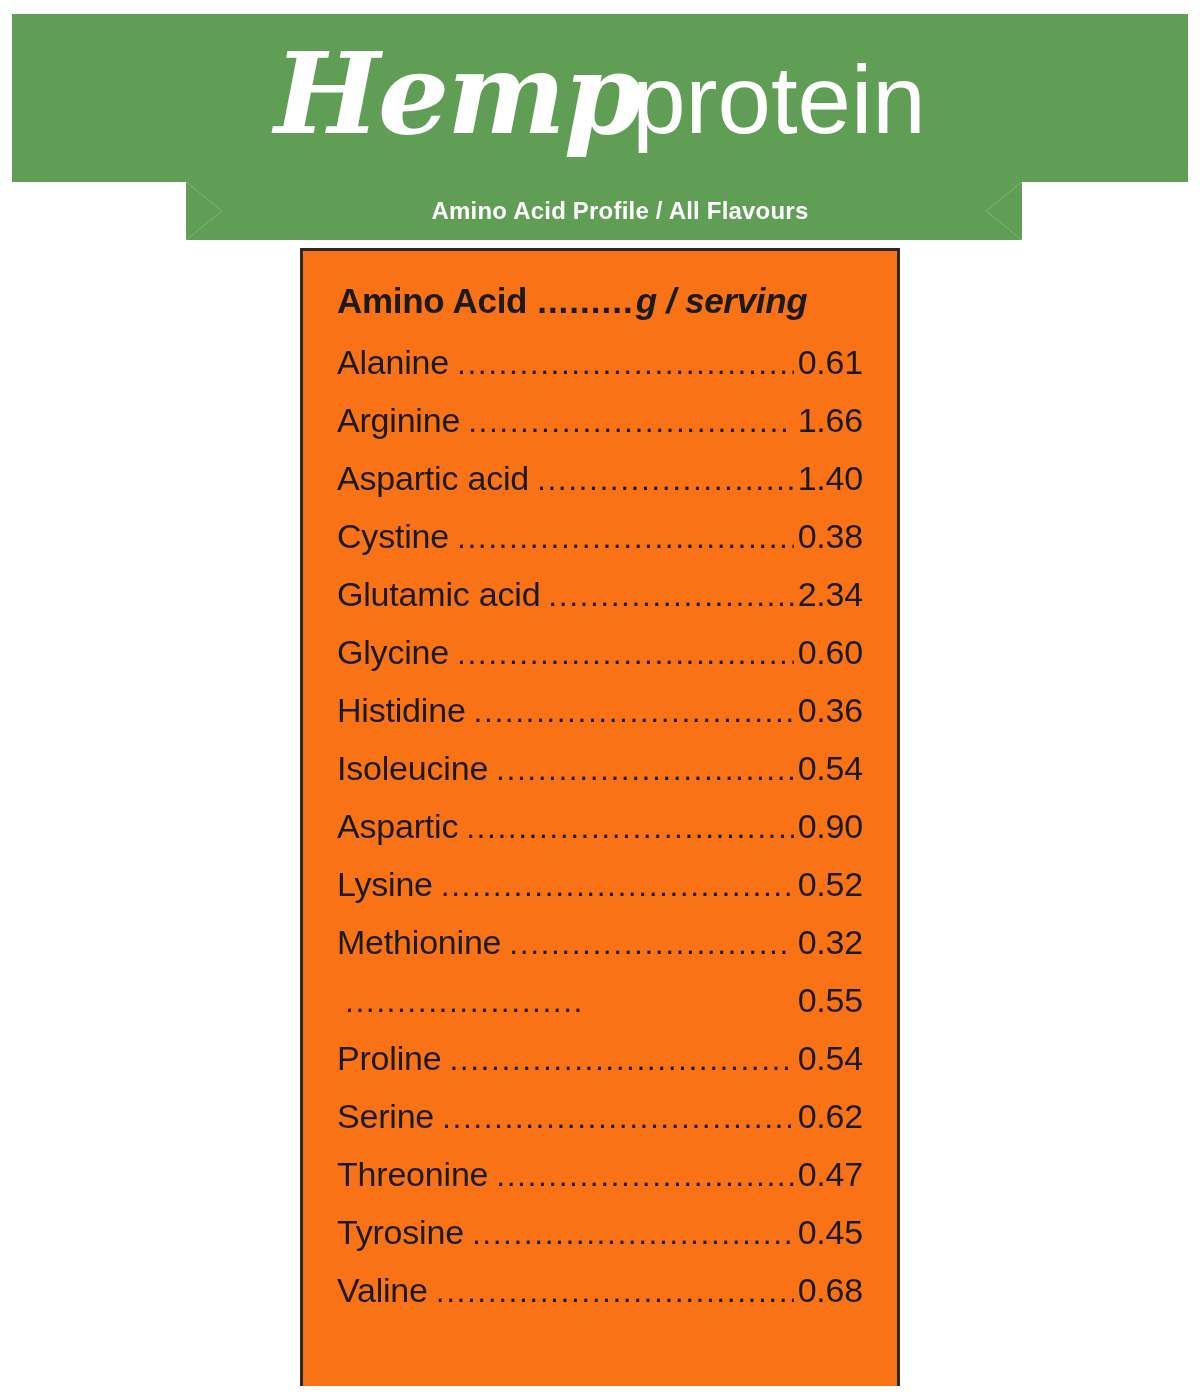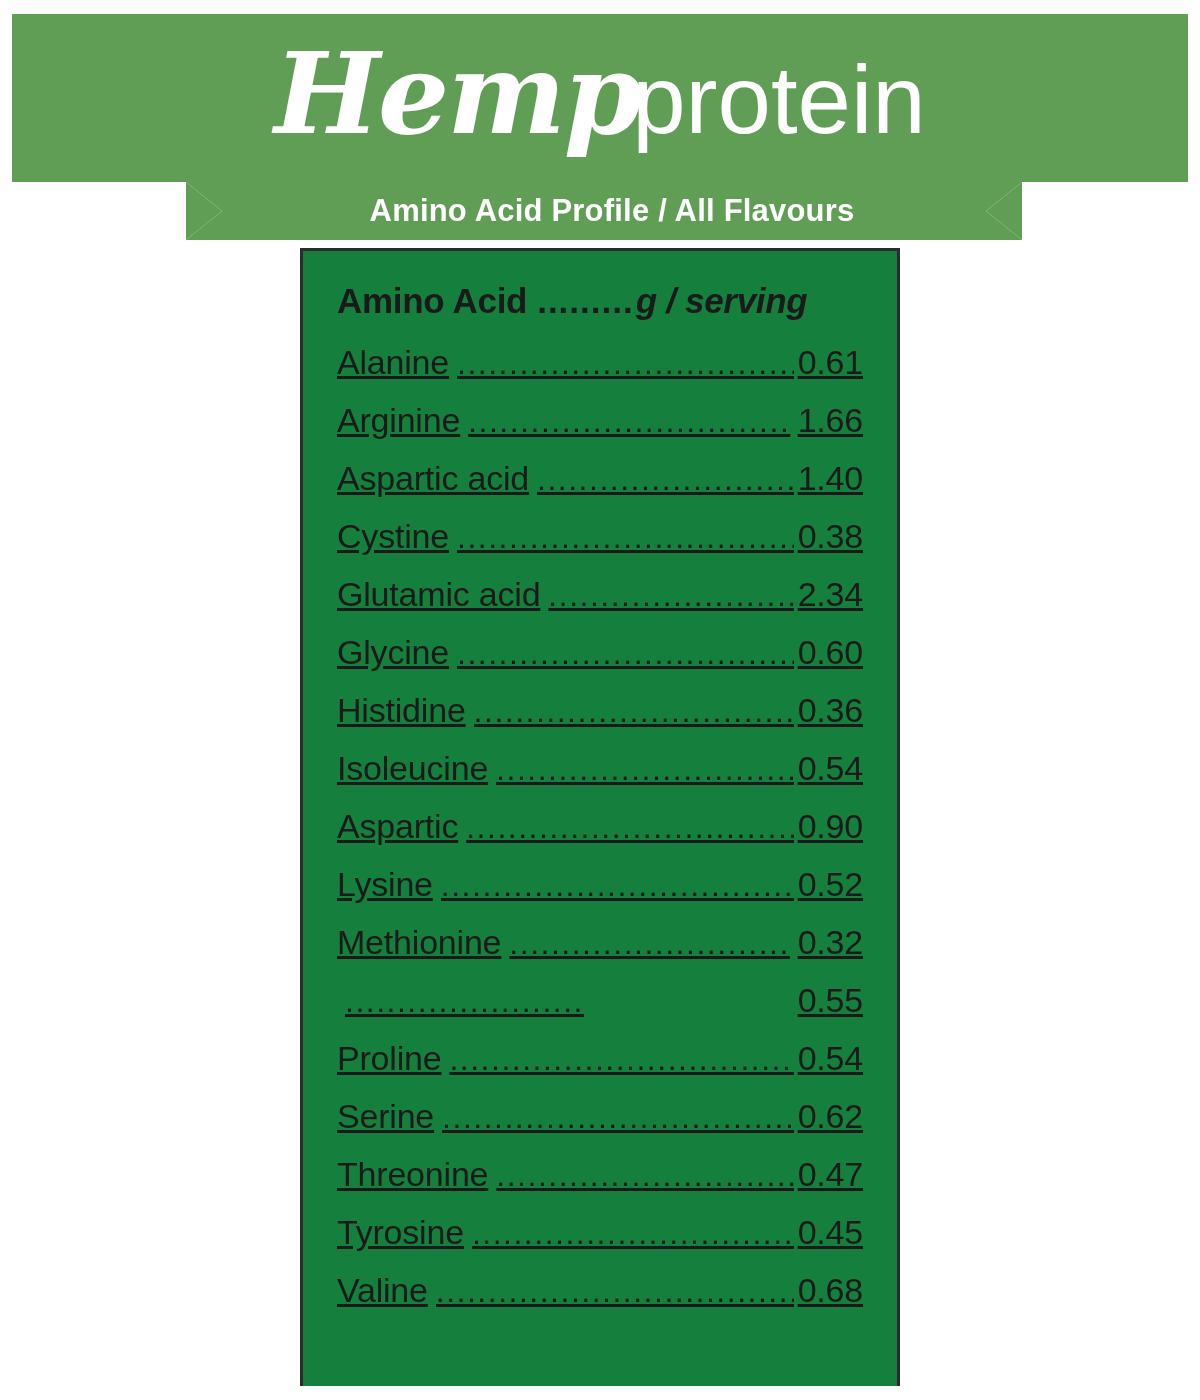--- a/index.html
+++ b/index.html
@@ -64,42 +64,42 @@
     height: 62px;
   }
   
   .ribbon-svg {
     position: absolute;
     left: 0;
     top: 0;
   }
   .ribbon-text {
     position: absolute;
-    left: 8px;
+    left: 16px;
     top: 0;
     width: 836px;
     height: 58px;
     display: flex;
     align-items: center;
     justify-content: center;
     color: #ffffff;
     font-family: "Liberation Sans", sans-serif;
     font-weight: bold;
-    font-size: 31px;
+    font-size: 24px;
     letter-spacing: 0.2px;
   }
 
   
   .card {
     position: absolute;
     left: 300px;
     top: 248px;
     width: 600px;
     height: 1138px;
-    background: #15803d;
+    background: #f97316;
     border-left: 3px solid #2b2b2b;
     border-right: 3px solid #2b2b2b;
     border-top: 3px solid #2b2b2b;
     border-bottom: none;
     box-sizing: border-box;
     padding: 30px 34px 0 34px;
   }
 
   .table-head {
     display: flex;
@@ -119,21 +119,20 @@
   .head-units { white-space: nowrap; font-style: italic; }
 
   .row {
     display: flex;
     align-items: baseline;
     font-size: 34px;
     color: #1a1a1a;
     height: 58px;
     line-height: 58px;
     letter-spacing: -0.2px;
-    text-decoration: underline;
   }
   .row .name {
     white-space: nowrap;
   }
   .row .dots {
     flex: 1 1 auto;
     overflow: hidden;
     white-space: nowrap;
     margin: 0 4px 0 8px;
     letter-spacing: 1.5px;

